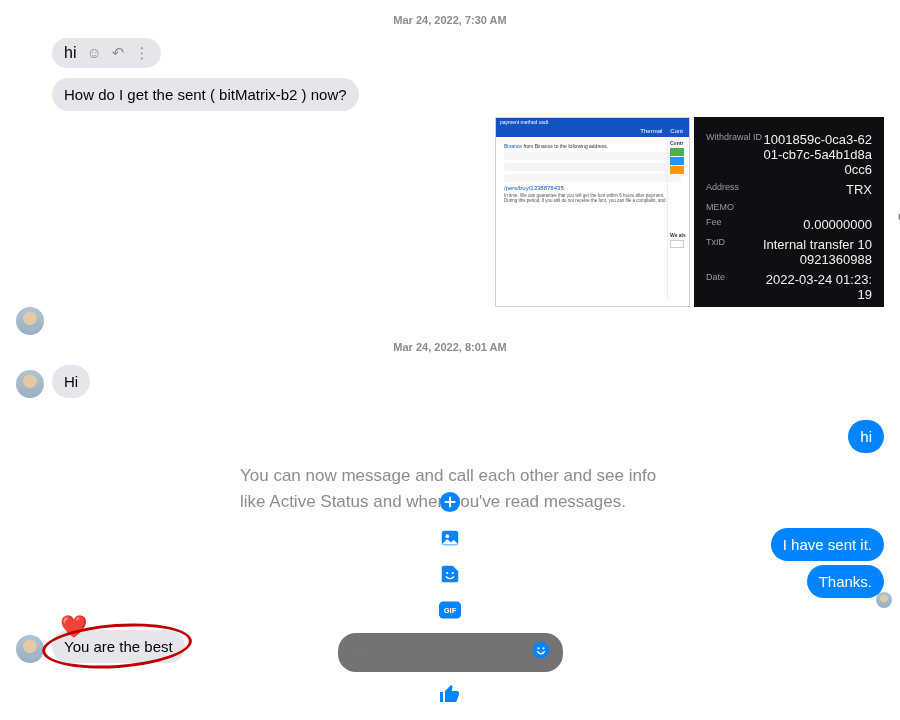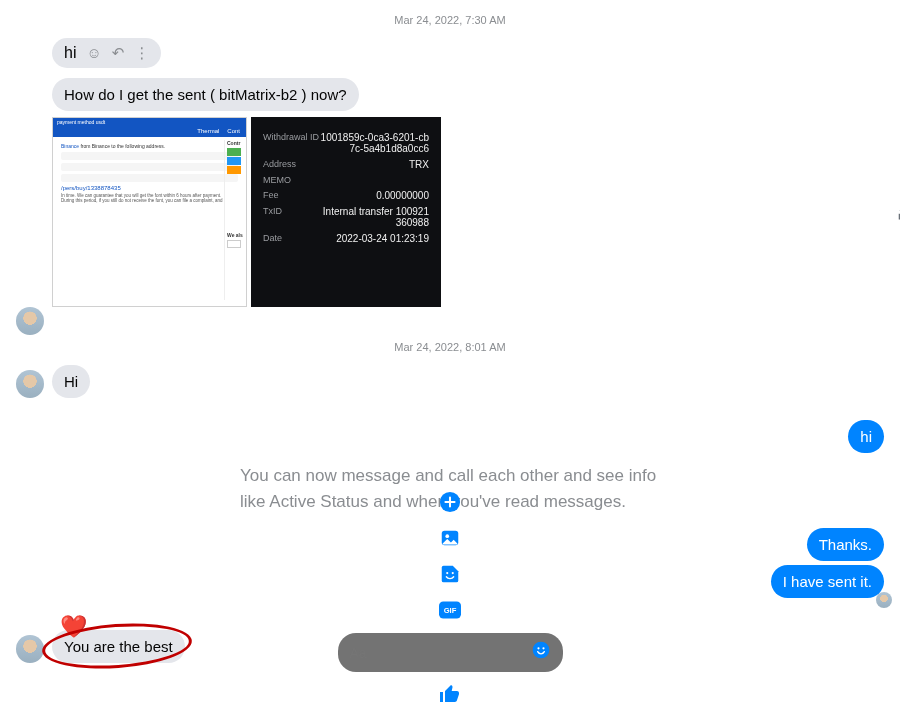--- a/index.html
+++ b/index.html
@@ -1,41 +1,41 @@
 <!DOCTYPE html>
 <html><head>
   <meta charset="utf-8">
   <style>
     * { box-sizing: border-box; margin: 0; padding: 0; }
     body { font-family: -apple-system, BlinkMacSystemFont, "Segoe UI", Helvetica, Arial, sans-serif; background: #fff; width: 900px; height: 720px; position: relative; overflow: hidden; }
     .chat-area { position: absolute; top: 0; left: 0; right: 0; bottom: 50px; padding: 8px 16px 0 16px; }
-    .timestamp { text-align: center; font-size: 11px; color: #8a8d91; margin: 6px 0 12px; }
+    .timestamp { text-align: center; font-size: 11px; color: #8a8d91; margin: 6px 0 12px; font-weight: bold; }
     .row-left { display: flex; align-items: flex-end; margin-bottom: 6px; }
     .row-right { display: flex; justify-content: flex-end; margin-bottom: 4px; }
     .avatar { width: 28px; height: 28px; border-radius: 50%; background: #c8d0d8; flex-shrink: 0; margin-right: 8px; background-image: radial-gradient(circle at 50% 40%, #e5c8a8 0 30%, transparent 31%), linear-gradient(#b0c4d4,#9ab0c0); }
     .avatar-small { width: 16px; height: 16px; border-radius: 50%; background: #c8d0d8; position:absolute; right:8px; bottom:62px; background-image: radial-gradient(circle at 50% 40%, #e5c8a8 0 30%, transparent 31%), linear-gradient(#b0c4d4,#9ab0c0);}
     .bubble-left { background: #e4e6eb; color: #050505; padding: 8px 12px; border-radius: 18px; font-size: 15px; max-width: 500px; }
     .pill-hi { background: #e4e6eb; padding: 6px 12px; border-radius: 16px; display:inline-flex; align-items:center; gap:10px; }
     .pill-hi .actions { display:inline-flex; gap:10px; color:#8a8d91; font-size:15px; }
     .bubble-right { background: #0084ff; color: #fff; padding: 8px 12px; border-radius: 18px; font-size: 15px; max-width: 400px; }
     .system-info { font-size: 17px; color: #8a8d91; margin: 10px auto 14px; width: 420px; line-height: 1.5; }
-    .img-block { display:flex; gap:4px; margin: 4px 0 6px 36px; }
+    .img-block { display:flex; gap:4px; margin: 4px 0 6px 36px; justify-content: flex-end; }
     .shot { width:195px; height:190px; border:1px solid #d0d0d0; background:#fff; position:relative; overflow:hidden; }
     .shot .blue-bar{ background:#1255c2; color:#fff; font-size:6px; padding:3px 6px; display:flex; justify-content:flex-end; gap:8px; }
     .shot .body{ padding:6px 8px; font-size:6px; color:#555; }
     .shot .body .gray-line{ height:8px; background:#f5f5f5; margin:3px 0; border-radius:2px; }
     .shot .side{ position:absolute; right:4px; top:30px; width:18px; display:flex; flex-direction:column; gap:1px; }
     .shot .side div{ height:8px; background:#4caf50;} 
     .shot .side div:nth-child(2){background:#2196f3}
     .shot .side div:nth-child(3){background:#ff9800}
     .shot .link{ color:#1255c2; font-size:6px; }
     .shot2 { width:190px; height:190px; background:#0e0f12; color:#d4d6d9; font-size:9px; padding:10px 12px; position:relative; }
     .shot2 .row{ display:flex; justify-content:space-between; margin:5px 0; align-items:flex-start; }
     .shot2 .label{ color:#9a9ca0; font-size:9px; }
-    .shot2 .val{ color:#f0f0f0; font-size:10px; text-align:right; max-width:110px; word-break:break-all; }
+    .shot2 .val{ color:#f0f0f0; font-size:13px; text-align:right; max-width:110px; word-break:break-all; }
     .share-ico{ position:absolute; right:-26px; top:90px; width:16px; height:16px; color:#606770; font-size:14px; }
     .heart { position:absolute; top:-16px; left:8px; font-size:22px; }
     .annot-wrap { position:relative; display:inline-block; }
     .ellipse { position:absolute; top:-6px; left:-10px; width:150px; height:44px; border:3px solid #c00000; border-radius:50%; transform:rotate(-4deg); pointer-events:none; }
     .composer { position:absolute; bottom:8px; left:8px; right:8px; display:flex; align-items:center; gap:10px;flex-direction:column; }
     .composer .ico{ width:26px; height:26px; display:flex; align-items:center; justify-content:center; color:#0084ff; cursor:pointer; }
     .composer .ico svg{ width:22px; height:22px; }
     .input-box { flex:1; background:#737373; border-radius:18px; padding:7px 12px; display:flex; align-items:center; }
     .input-box input { border:none; background:transparent; outline:none; font-size:14px; flex:1; color:#050505; }
     .input-box .emoji-suffix { color:#0084ff; font-size:18px; }
@@ -139,24 +139,24 @@
     <div class="bubble-left">Hi</div>
   </div>
 
   <div class="row-right" style="margin-top:22px;">
     <div class="bubble-right">hi</div>
   </div>
 
   <div class="system-info">You can now message and call each other and see info like Active Status and when you've read messages.</div>
 
   <div class="row-right">
+    <div class="bubble-right">I have sent it.</div>
+  </div>
+  <div class="row-right">
     <div class="bubble-right">Thanks.</div>
-  </div>
-  <div class="row-right">
-    <div class="bubble-right">I have sent it.</div>
   </div>
 
   <div class="row-left" style="margin-top:32px;">
     <div class="avatar"></div>
     <div class="annot-wrap">
       <span class="heart">❤️</span>
       <div class="bubble-left">You are the best</div>
       <div class="ellipse"></div>
     </div>
   </div>

